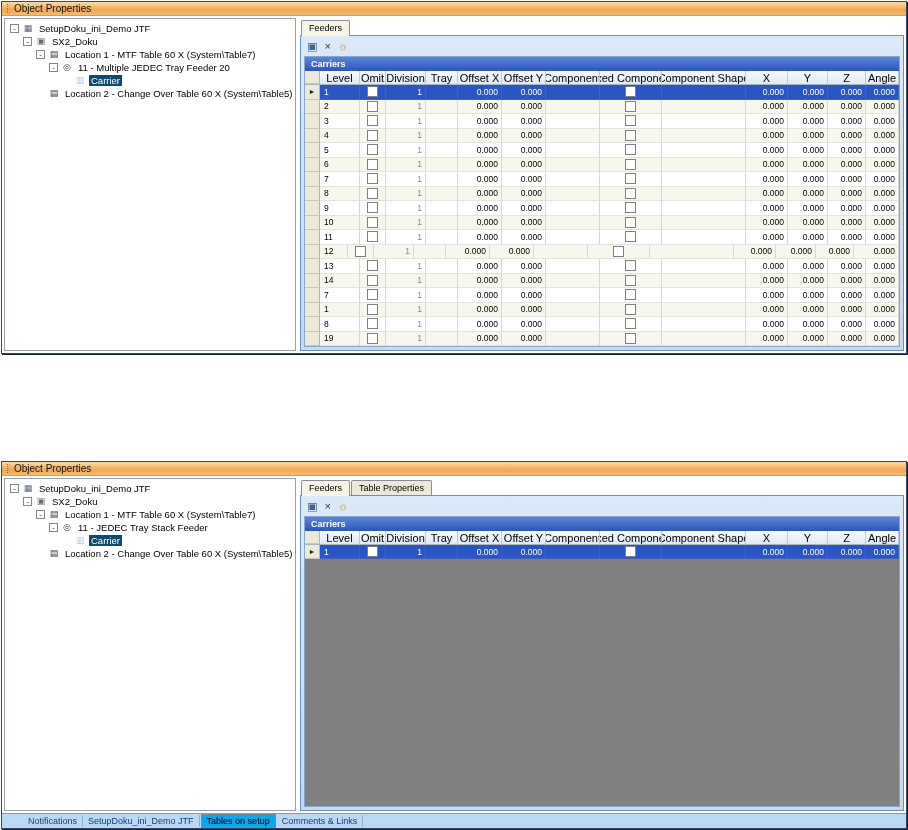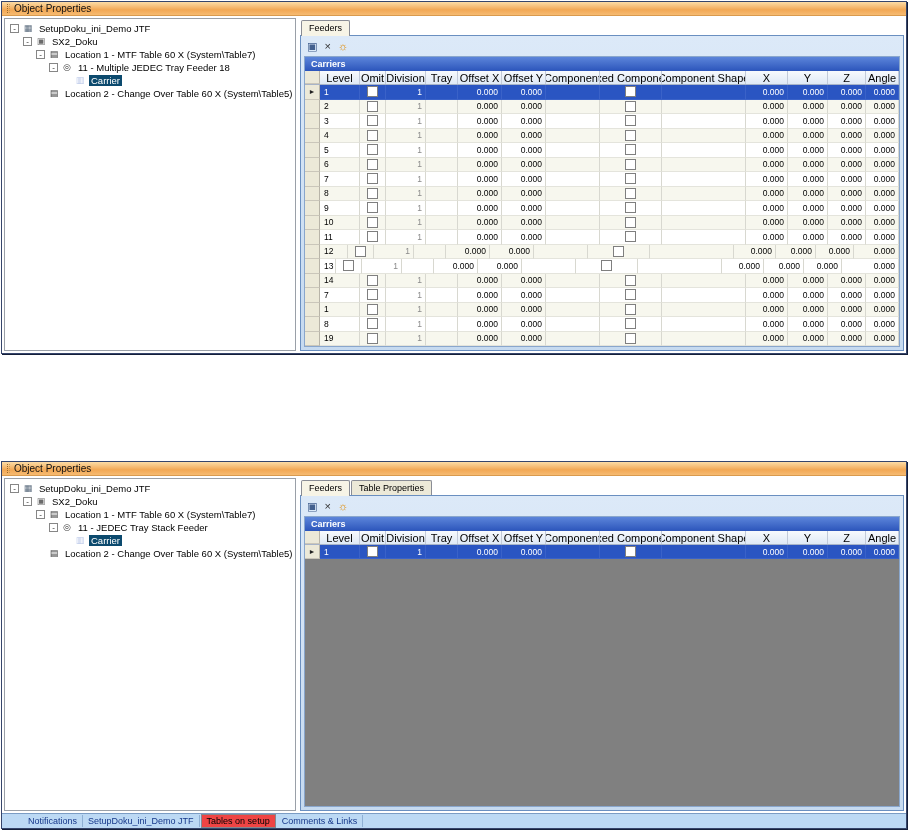--- a/index.html
+++ b/index.html
@@ -51,21 +51,21 @@
   .dcell.num,.dcell.division{justify-content:flex-end}
   .dcell.division{color:#8a8a8a}
   .dcell.check{justify-content:center}
   .dcell.level{padding-left:4px}
   .checkbox{width:11px;height:11px;background:#fff;border:1px solid #7f7f7f}
   .drow.selected .dcell{background:#2a55c2;color:#fff;border-color:#3a62c8}
   .drow.selected .dcell.division{color:#fff}
   .bottom-bar{position:absolute;bottom:0;left:0;right:0;height:15px;background:#bcd9f4;
     border-top:1px solid #7a9cc4;display:flex;align-items:center;padding-left:21px;font-size:9px}
   .btab{color:#16388a;padding:1px 5px;border-right:1px solid #8fb0d4;cursor:default}
-  .btab.active{background:#ef4444;border:1px solid #85878f;color:#000;margin:0 1px}
+  .btab.active{background:#0ea5e9;border:1px solid #85878f;color:#000;margin:0 1px}
   #win0{top:1px;height:353px}
   #win1{top:461px;height:368px}
   #win1 .content{height:calc(100% - 29px);flex:none}
 </style>
 </head>
 <body>
 
 <div class="window" id="win0">
   <div class="titlebar">
     <span class="grip"></span>
@@ -84,21 +84,21 @@
           <span class="tree-label">SX2_Doku</span>
         </div>
         <div class="tree-row" style="padding-left: 31px;">
           <span class="expander">-</span>
           <span class="tree-icon" style="color: rgb(51, 51, 51);">▤</span>
           <span class="tree-label">Location 1 - MTF Table 60 X (System\Table7)</span>
         </div>
         <div class="tree-row" style="padding-left: 44px;">
           <span class="expander">-</span>
           <span class="tree-icon" style="color: rgb(68, 68, 68);">◎</span>
-          <span class="tree-label">11 - Multiple JEDEC Tray Feeder 18</span>
+          <span class="tree-label">11 - Multiple JEDEC Tray Feeder 20</span>
         </div>
         <div class="tree-row" style="padding-left: 57px;">
           <span class="expander hidden"></span>
           <span class="tree-icon" style="color: rgb(184, 198, 232);">▥</span>
           <span class="tree-label selected">Carrier</span>
         </div>
         <div class="tree-row" style="padding-left: 31px;">
           <span class="expander hidden"></span>
           <span class="tree-icon" style="color: rgb(51, 51, 51);">▤</span>
           <span class="tree-label">Location 2 - Change Over Table 60 X (System\Table5)</span>
@@ -368,21 +368,21 @@
                   <span class="checkbox"></span>
                 </span>
                 <span class="dcell text" style="width: 84px;"></span>
                 <span class="dcell num" style="width: 42px;">0.000</span>
                 <span class="dcell num" style="width: 40px;">0.000</span>
                 <span class="dcell num" style="width: 38px;">0.000</span>
                 <span class="dcell num" style="flex: 1 1 0%;">0.000</span>
               </div>
               <div class="drow odd" style="height: 14.5px;">
                 <span class="selcell"></span>
-                <span class="dcell level" style="width: 16px;">13</span>
+                <span class="dcell level" style="width: 40px;">13</span>
                 <span class="dcell check" style="width: 26px;">
                   <span class="checkbox"></span>
                 </span>
                 <span class="dcell division" style="width: 40px;">1</span>
                 <span class="dcell text" style="width: 32px;"></span>
                 <span class="dcell num" style="width: 44px;">0.000</span>
                 <span class="dcell num" style="width: 44px;">0.000</span>
                 <span class="dcell text" style="width: 54px;"></span>
                 <span class="dcell check" style="width: 62px;">
                   <span class="checkbox"></span>

